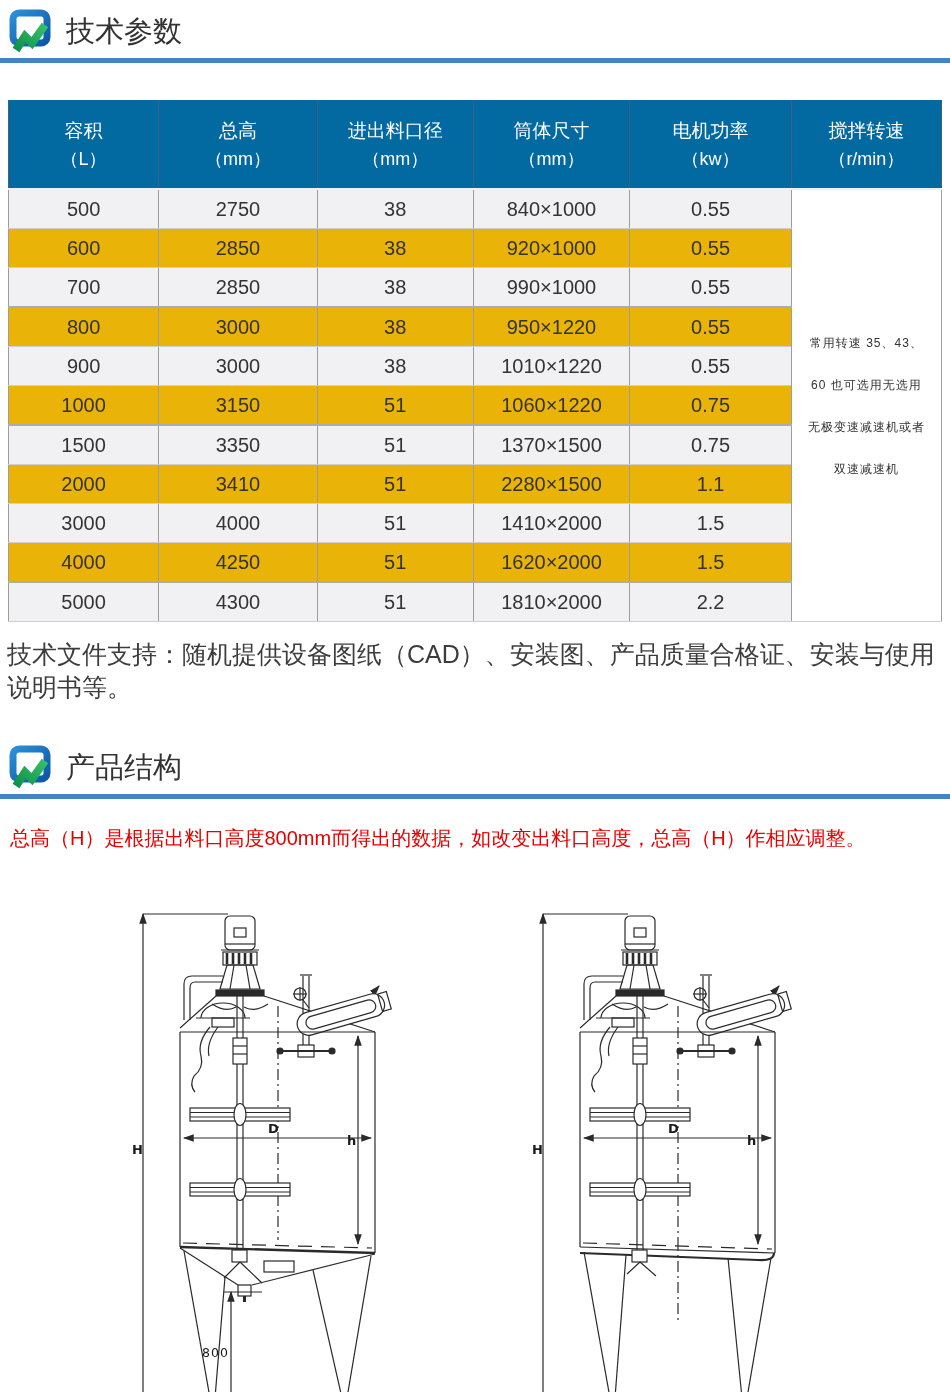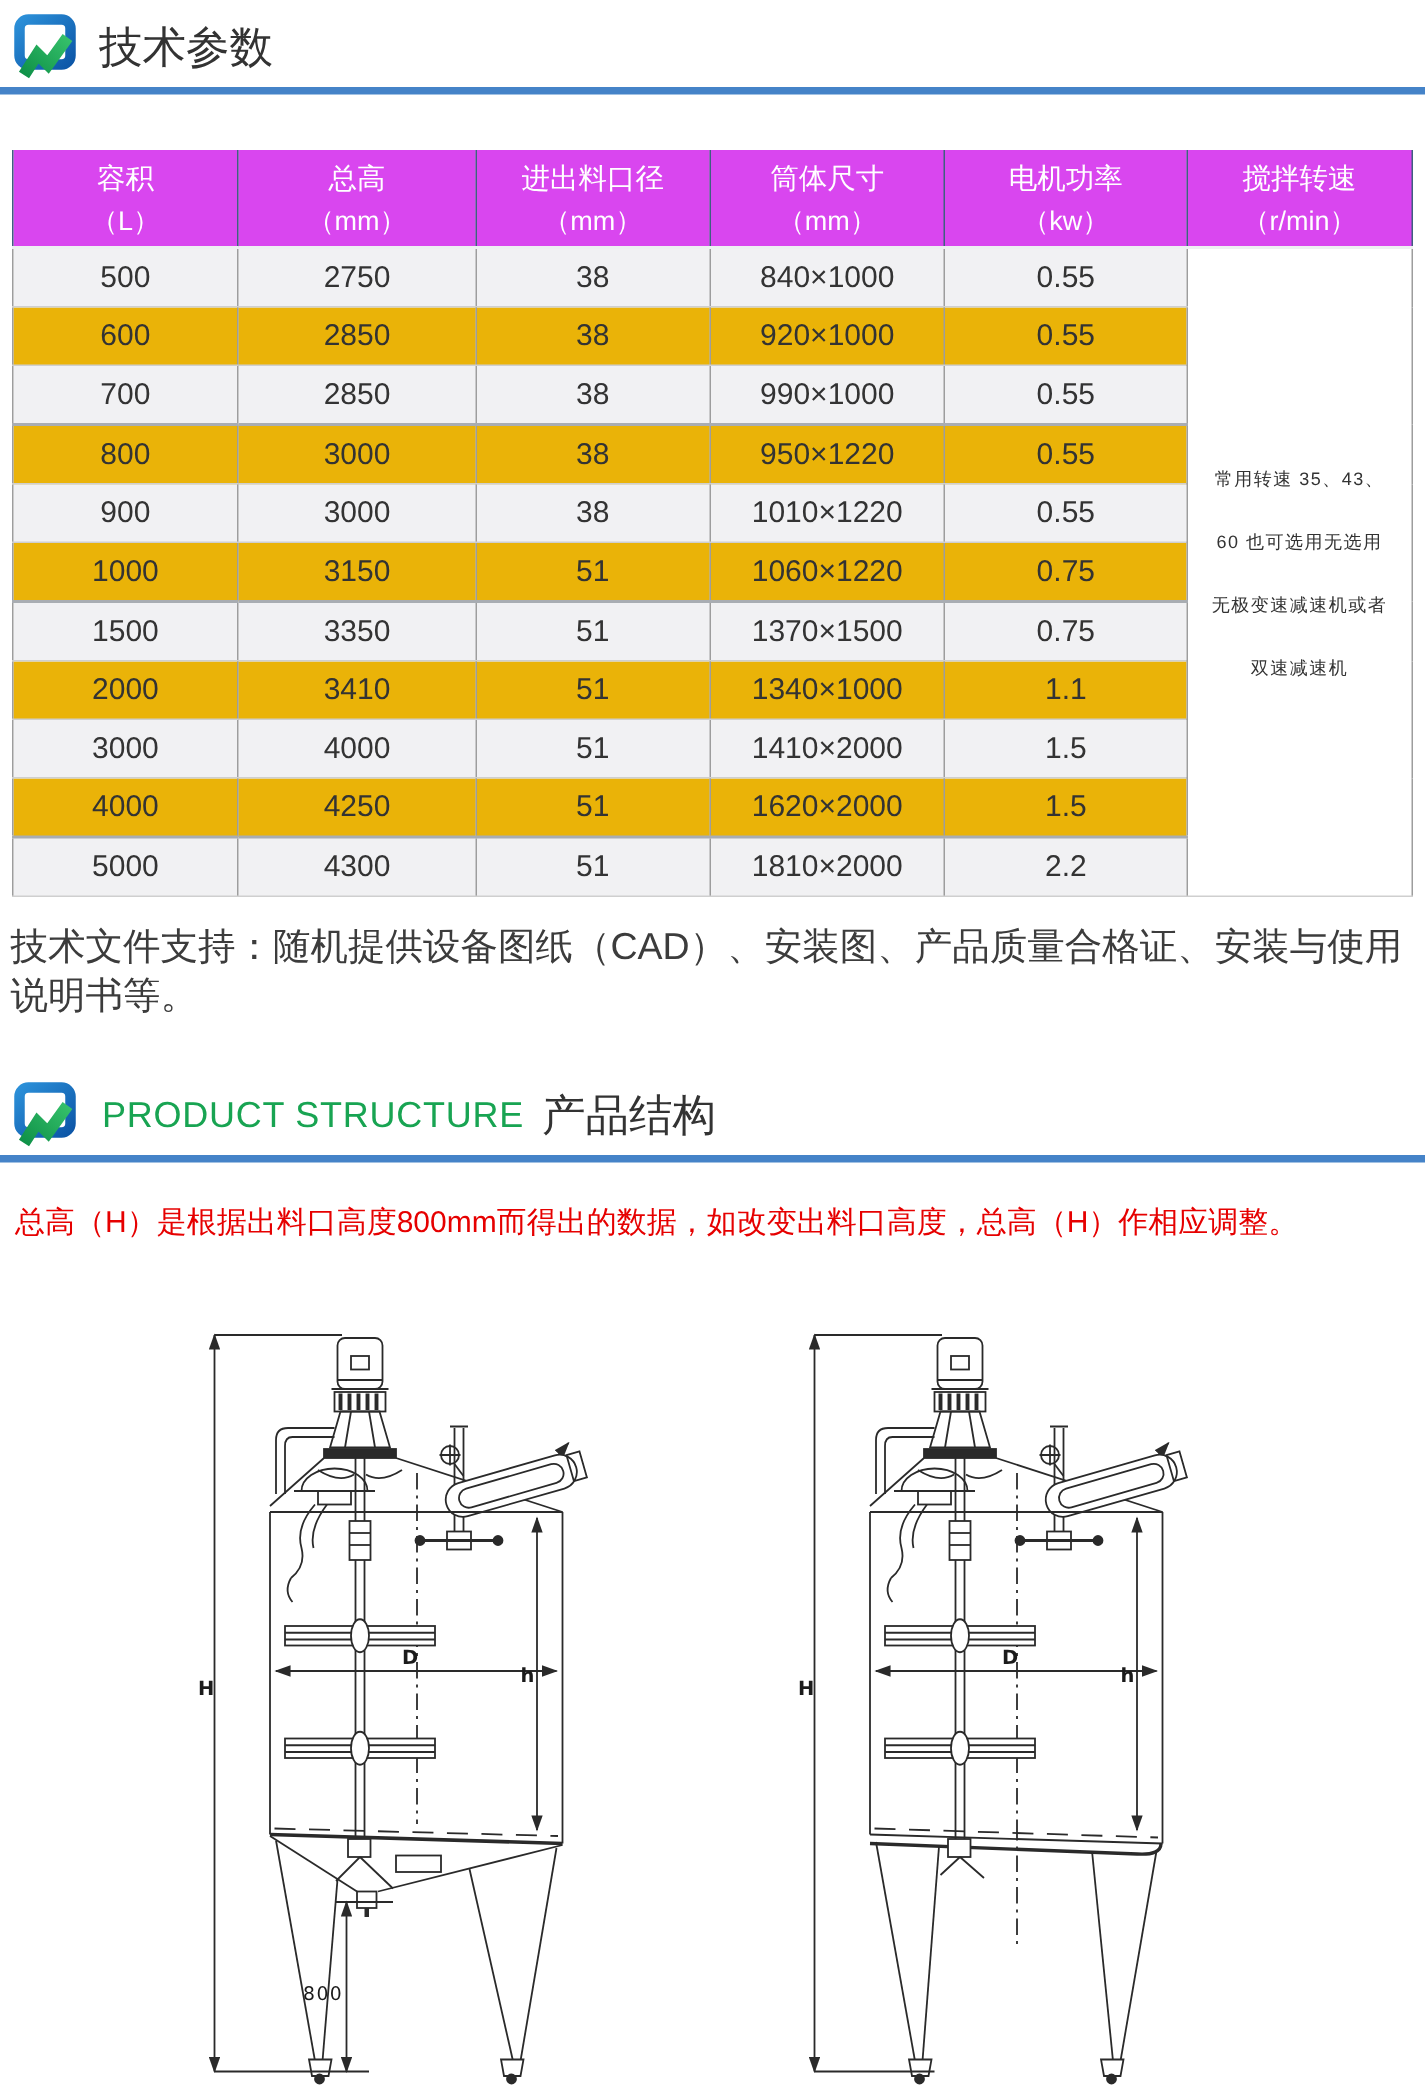--- a/index.html
+++ b/index.html
@@ -6,23 +6,23 @@
   body{width:950px;height:1392px;background:#fff;overflow:hidden;
        font-family:"Liberation Sans","DejaVu Sans",sans-serif;}
   .sec-head{display:flex;align-items:center;height:48px;padding:8px 0 0 8px;}
   .sec-head.second{margin-top:32px;}
   .logo{width:46px;height:46px;flex:0 0 auto;}
   .t-en{font-size:24px;color:#18a452;margin-left:14px;letter-spacing:.5px;white-space:nowrap;}
   .t-zh{font-size:29px;color:#333;margin-left:12px;white-space:nowrap;}
   .bar{height:5px;background:#4583c8;margin-top:2px;}
   table.params{width:934px;margin:37px 8px 0 8px;border-collapse:collapse;table-layout:fixed;
        text-align:center;color:#333;}
-  table.params thead th{background:#d946ef;color:#fff;font-weight:normal;font-size:19px;
+  table.params thead th{background:#0369a1;color:#fff;font-weight:normal;font-size:19px;
        height:64px;border-right:1px solid #3f5f80;border-left:1px solid #3f5f80;
-       border-bottom:2px solid #eef0f2;padding:0;}
+       border-bottom:2px solid #eef0f2;padding:12px;}
   table.params thead th .u{display:block;font-size:18px;margin-top:3px;}
   table.params tbody td{height:38px;font-size:20px;padding:0;
        border-top:1px solid #cfcfcf;border-bottom:1px solid #cfcfcf;
        border-left:1px solid #9d9d9d;border-right:1px solid #9d9d9d;background:#eab308;}
   table.params tbody tr:nth-child(odd) td{background:#f1f1f3;}
   table.params tbody tr.thick td{border-top:2px solid #a9adb2;}
   table.params td.speed{background:#fff !important;font-size:12px;line-height:42px;
        padding:0 13px;vertical-align:middle;letter-spacing:1px;}
   .support-note{margin:16px 0 0 7px;font-size:25px;color:#3c3c3c;}
   .red-note{margin:26px 0 0 10px;font-size:20px;color:#e60000;}
@@ -120,21 +120,21 @@
       <td>1500</td>
       <td>3350</td>
       <td>51</td>
       <td>1370×1500</td>
       <td>0.75</td>
     </tr>
     <tr>
       <td>2000</td>
       <td>3410</td>
       <td>51</td>
-      <td>1340×1000</td>
+      <td>2280×1500</td>
       <td>1.1</td>
     </tr>
     <tr>
       <td>3000</td>
       <td>4000</td>
       <td>51</td>
       <td>1410×2000</td>
       <td>1.5</td>
     </tr>
     <tr>
@@ -154,21 +154,20 @@
   </tbody>
 </table>
 
 <p class="support-note">技术文件支持：随机提供设备图纸（CAD）、安装图、产品质量合格证、安装与使用说明书等。</p>
 
 <div class="sec-head second">
   <svg class="logo" viewBox="0 0 46 46">
     <rect x="5" y="4" width="34" height="30" rx="6" fill="none" stroke="url(#lgB)" stroke-width="7"></rect>
     <path d="M8,41 L17,27 L24,34 L37,16" stroke="url(#lgG)" stroke-width="8" fill="none"></path>
   </svg>
-  <span class="t-en">PRODUCT STRUCTURE</span>
   <span class="t-zh">产品结构</span>
 </div>
 <div class="bar"></div>
 
 <p class="red-note">总高（H）是根据出料口高度800mm而得出的数据，如改变出料口高度，总高（H）作相应调整。</p>
 
 <div class="drawings">
 
   <svg class="tank" viewBox="0 0 330 515">
     <defs>

